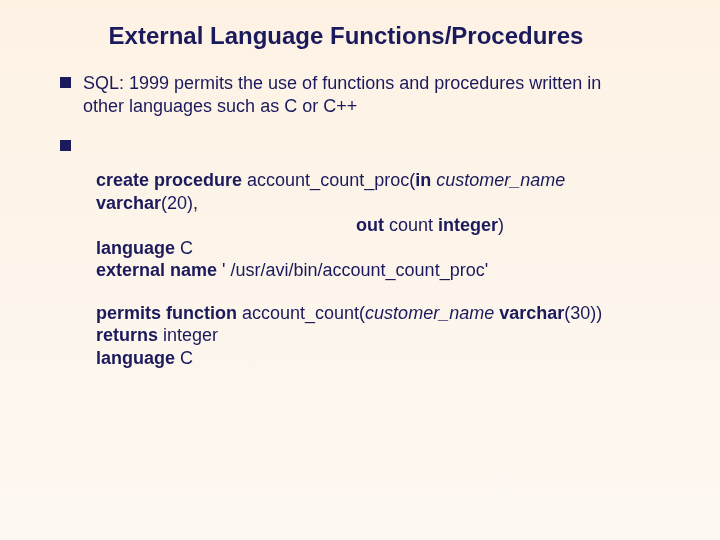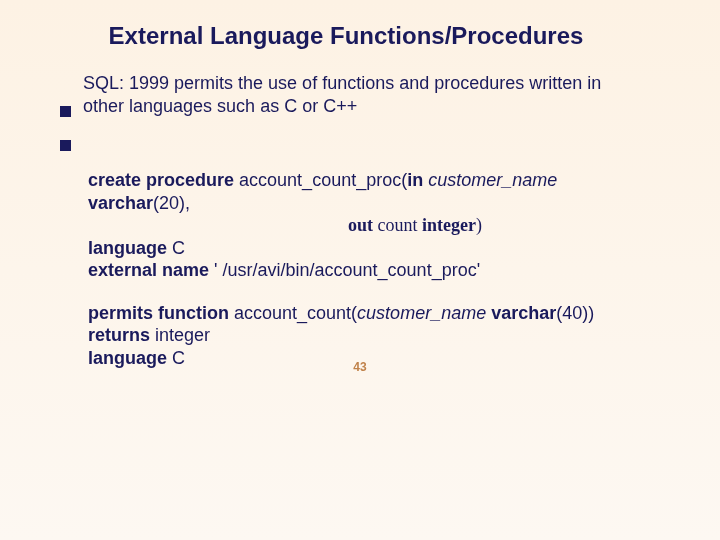--- a/index.html
+++ b/index.html
@@ -21,48 +21,47 @@
   }
   .title {
     font-size: 24px;
     font-weight: bold;
     text-align: center;
     margin-bottom: 22px;
     color: #1a1a5c;
   }
   .bullet-row {
     display: flex;
-    align-items: flex-end;
+    align-items: flex-start;
     margin-bottom: 18px;
   }
   .bullet-sq {
     width: 11px;
     height: 11px;
     background: #1a1a5c;
     flex-shrink: 0;
     margin-top: 5px;
     margin-right: 12px;
   }
   .bullet-text {
     font-size: 18px;
     line-height: 1.25;
     color: #1a1a5c;
   }
   .code-block {
-    margin-left: 28px;
+    margin-left: 36px;
     font-size: 18px;
     line-height: 1.25;
     color: #1a1a5c;
     margin-bottom: 20px;
   }
   .b { font-weight: bold; }
   .n { font-weight: normal; }
   .indent-out {
     padding-left: 260px;
-    font-family: Liberation Serif, serif;
   }
   .page-num {
     position: absolute;
     bottom: 14px;
     left: 0;
     right: 0;
     text-align: center;
     font-size: 12px;
     font-weight: bold;
     color: #c0824a;
@@ -94,25 +93,24 @@
     <div>
       <span class="b">language </span><span class="n">C</span>
     </div>
     <div>
       <span class="b">external name </span><span class="n">' /usr/avi/bin/account_count_proc'</span>
     </div>
   </div>
 
   <div class="code-block">
     <div>
-      <span class="b">permits function </span><span class="n">account_count(</span><span class="n" style="font-style:italic">customer_name </span><span class="b">varchar</span><span class="n">(40))</span>
+      <span class="b">permits function </span><span class="n">account_count(</span><span class="n" style="font-style:italic">customer_name </span><span class="b">varchar</span><span class="n">(30))</span>
     </div>
     <div>
       <span class="b">returns </span><span class="n">integer</span>
     </div>
     <div>
       <span class="b">language </span><span class="n">C</span>
     </div>
   </div>
 
-  <div class="page-num">43</div>
 
 </div>
 
 </body></html>

